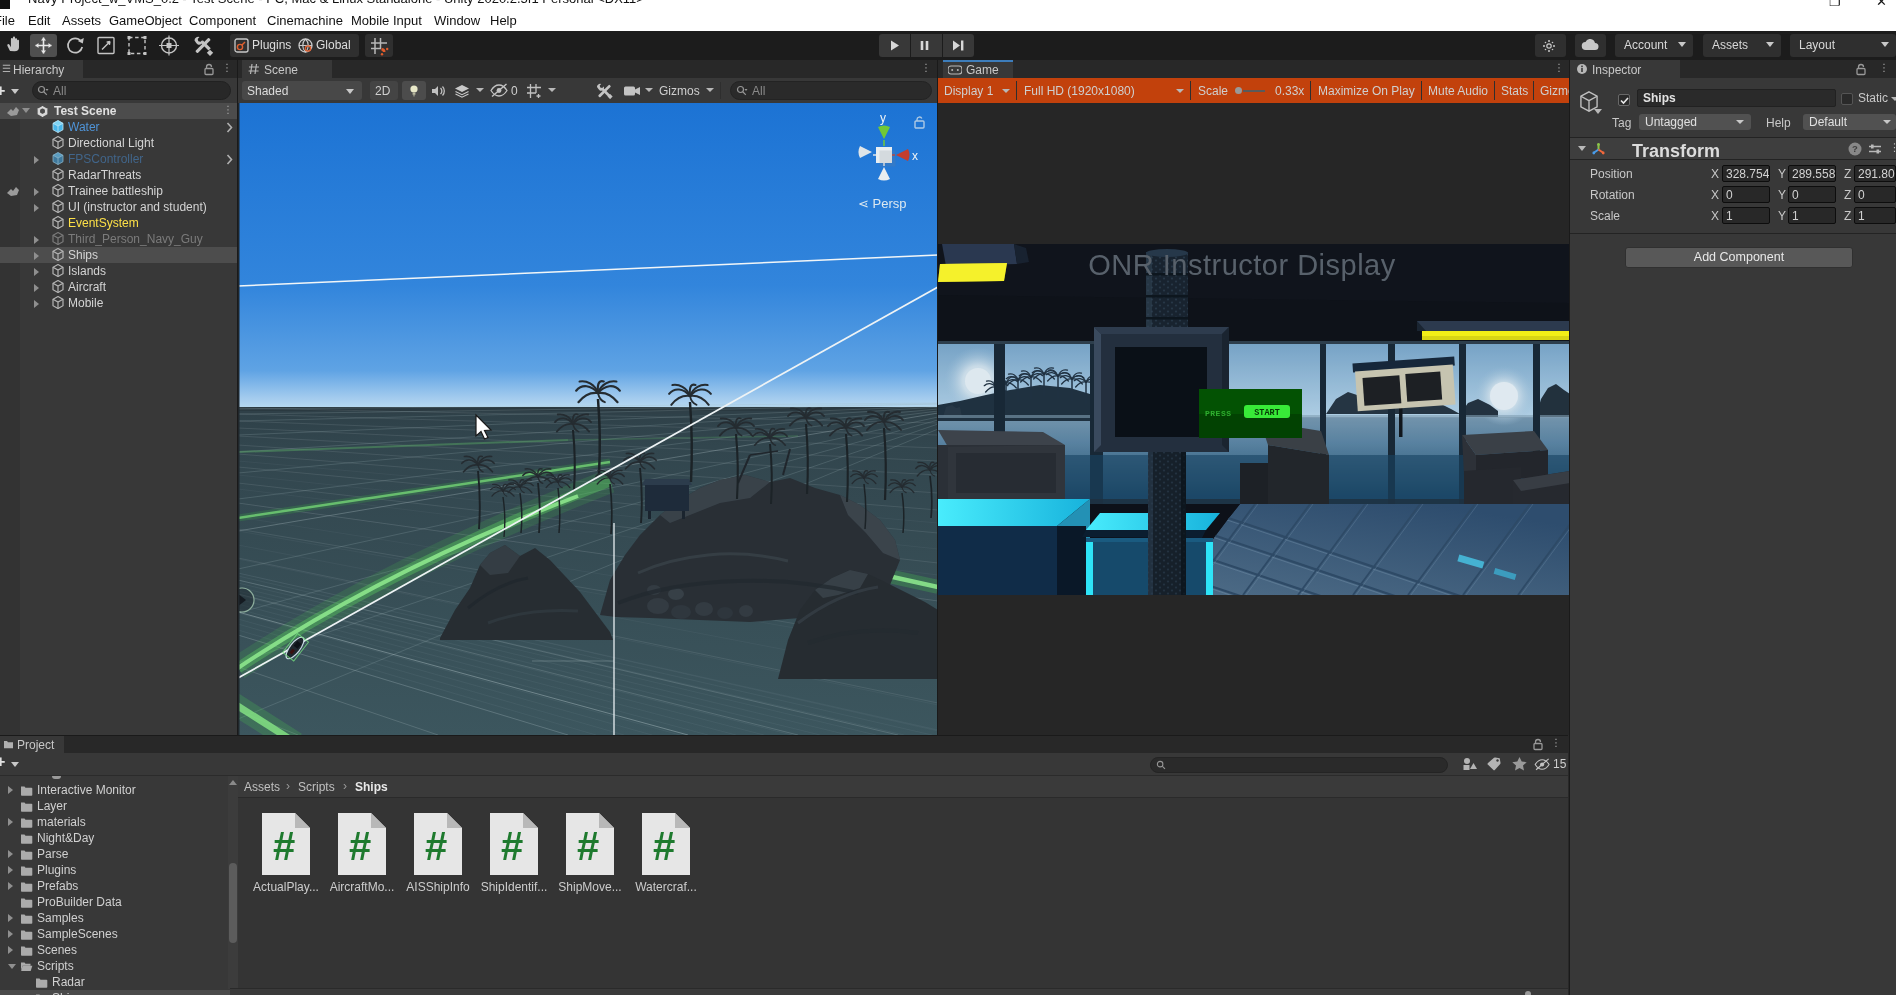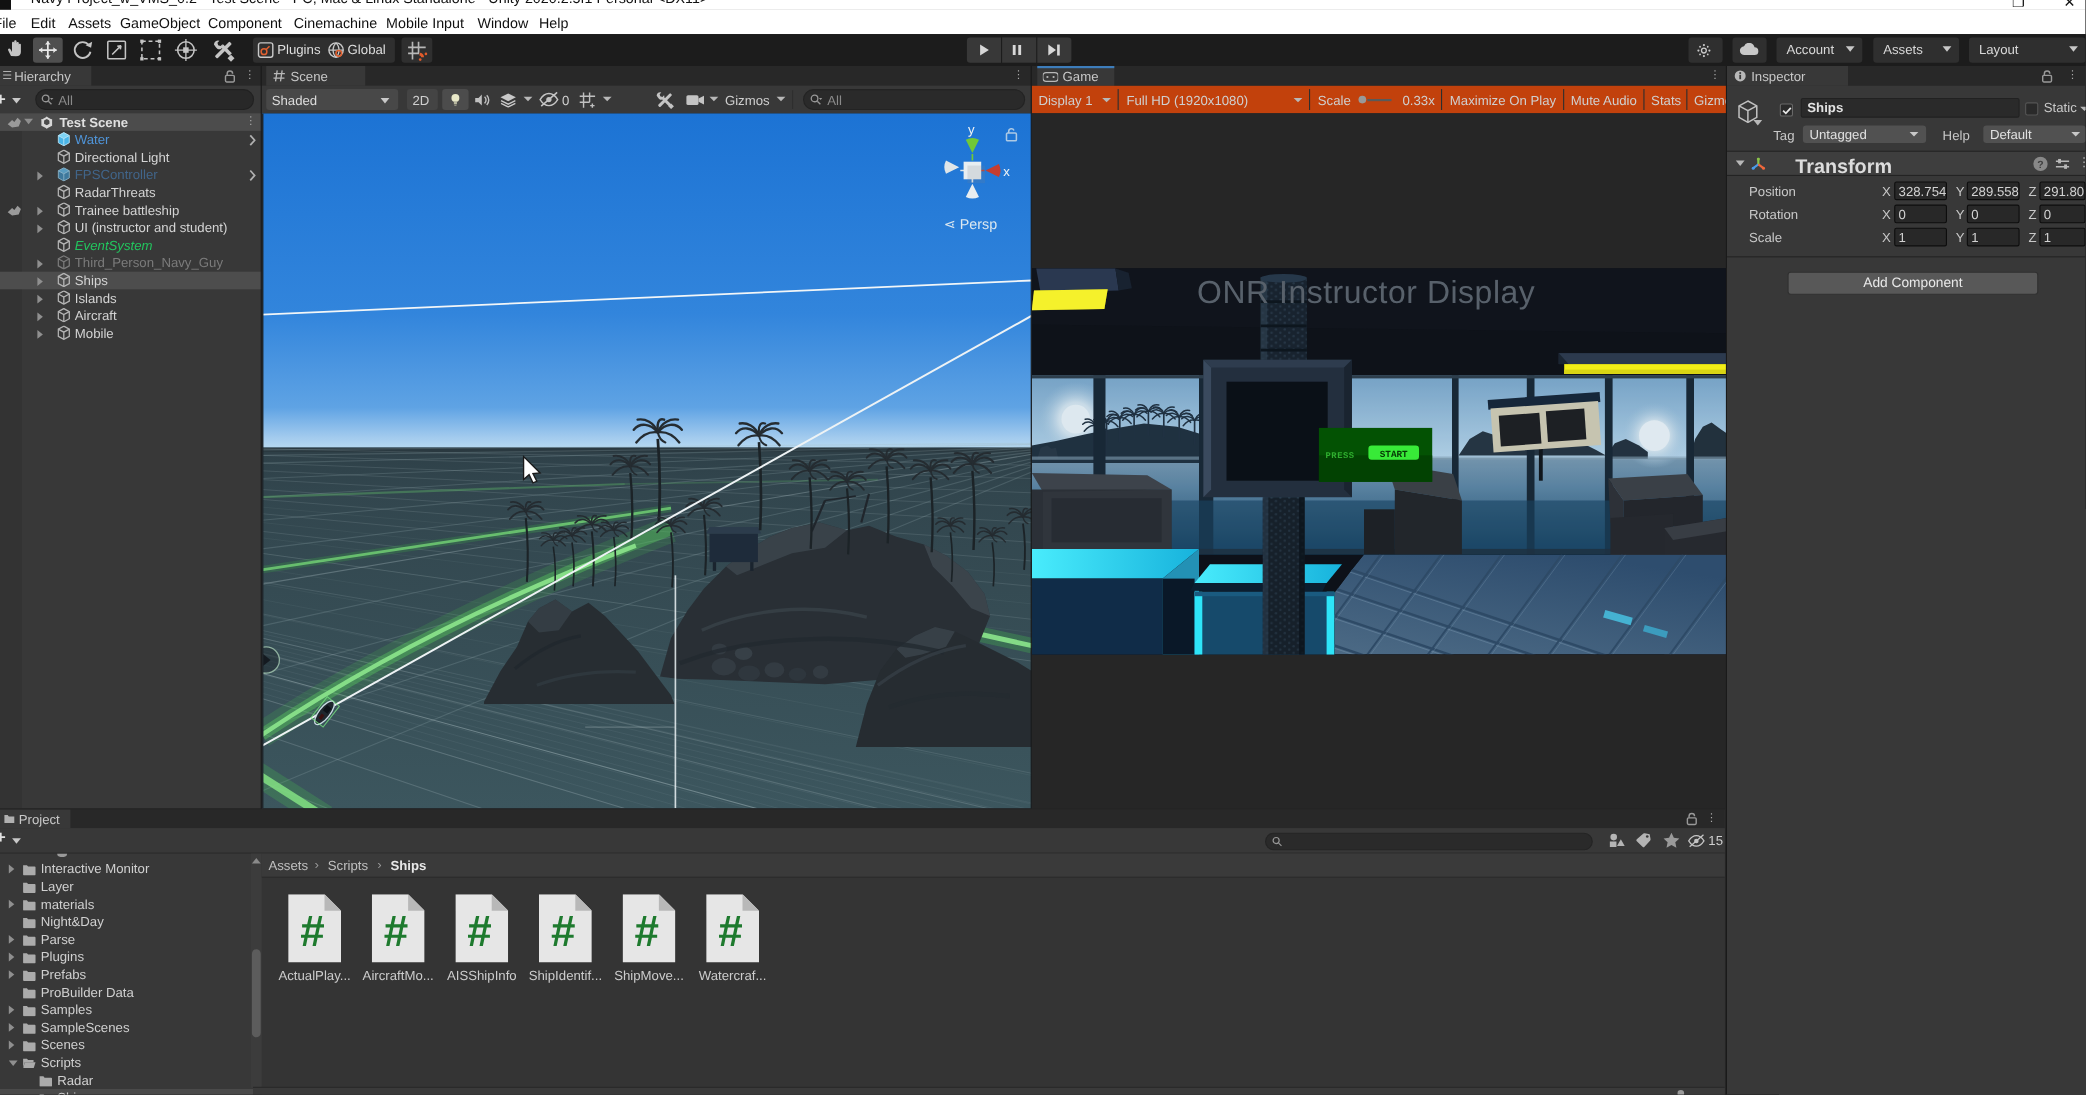--- a/index.html
+++ b/index.html
@@ -219,21 +219,21 @@
 <div class="abs" style="left:34px;top:101px;width:0;height:0;border-top:4px solid transparent;border-bottom:4px solid transparent;border-left:5px solid #8f8f8f;"></div>
 <svg class="abs" style="left:52px;top:97px" width="12" height="13" viewBox="0 0 24 26">
 <path d="M12 1 L22 6.5 V19.5 L12 25 L2 19.5 V6.5 Z" fill="none" stroke="#b4b4b4" stroke-width="2.4"></path>
 <path d="M2 6.5 L12 12 L22 6.5 M12 12 V25" fill="none" stroke="#b4b4b4" stroke-width="2.4"></path>
 </svg>
 <div class="abs txt" style="left:68px;top:97px;color:#d4d4d4;">UI (instructor and student)</div>
 <svg class="abs" style="left:52px;top:113px" width="12" height="13" viewBox="0 0 24 26">
 <path d="M12 1 L22 6.5 V19.5 L12 25 L2 19.5 V6.5 Z" fill="none" stroke="#b4b4b4" stroke-width="2.4"></path>
 <path d="M2 6.5 L12 12 L22 6.5 M12 12 V25" fill="none" stroke="#b4b4b4" stroke-width="2.4"></path>
 </svg>
-<div class="abs txt" style="left:68px;top:113px;color:#22c55e;font-style:italic;">EventSystem</div>
+<div class="abs txt" style="left:68px;top:113px;color:#fde047;">EventSystem</div>
 <div class="abs" style="left:34px;top:133px;width:0;height:0;border-top:4px solid transparent;border-bottom:4px solid transparent;border-left:5px solid #8f8f8f;"></div>
 <svg class="abs" style="left:52px;top:129px" width="12" height="13" viewBox="0 0 24 26">
 <path d="M12 1 L22 6.5 V19.5 L12 25 L2 19.5 V6.5 Z" fill="none" stroke="#7a7a7a" stroke-width="2.4"></path>
 <path d="M2 6.5 L12 12 L22 6.5 M12 12 V25" fill="none" stroke="#7a7a7a" stroke-width="2.4"></path>
 </svg>
 <div class="abs txt" style="left:68px;top:129px;color:#7b7b7b;">Third_Person_Navy_Guy</div>
 <div class="abs" style="left:34px;top:149px;width:0;height:0;border-top:4px solid transparent;border-bottom:4px solid transparent;border-left:5px solid #8f8f8f;"></div>
 <svg class="abs" style="left:52px;top:145px" width="12" height="13" viewBox="0 0 24 26">
 <path d="M12 1 L22 6.5 V19.5 L12 25 L2 19.5 V6.5 Z" fill="none" stroke="#b4b4b4" stroke-width="2.4"></path>
 <path d="M2 6.5 L12 12 L22 6.5 M12 12 V25" fill="none" stroke="#b4b4b4" stroke-width="2.4"></path>

